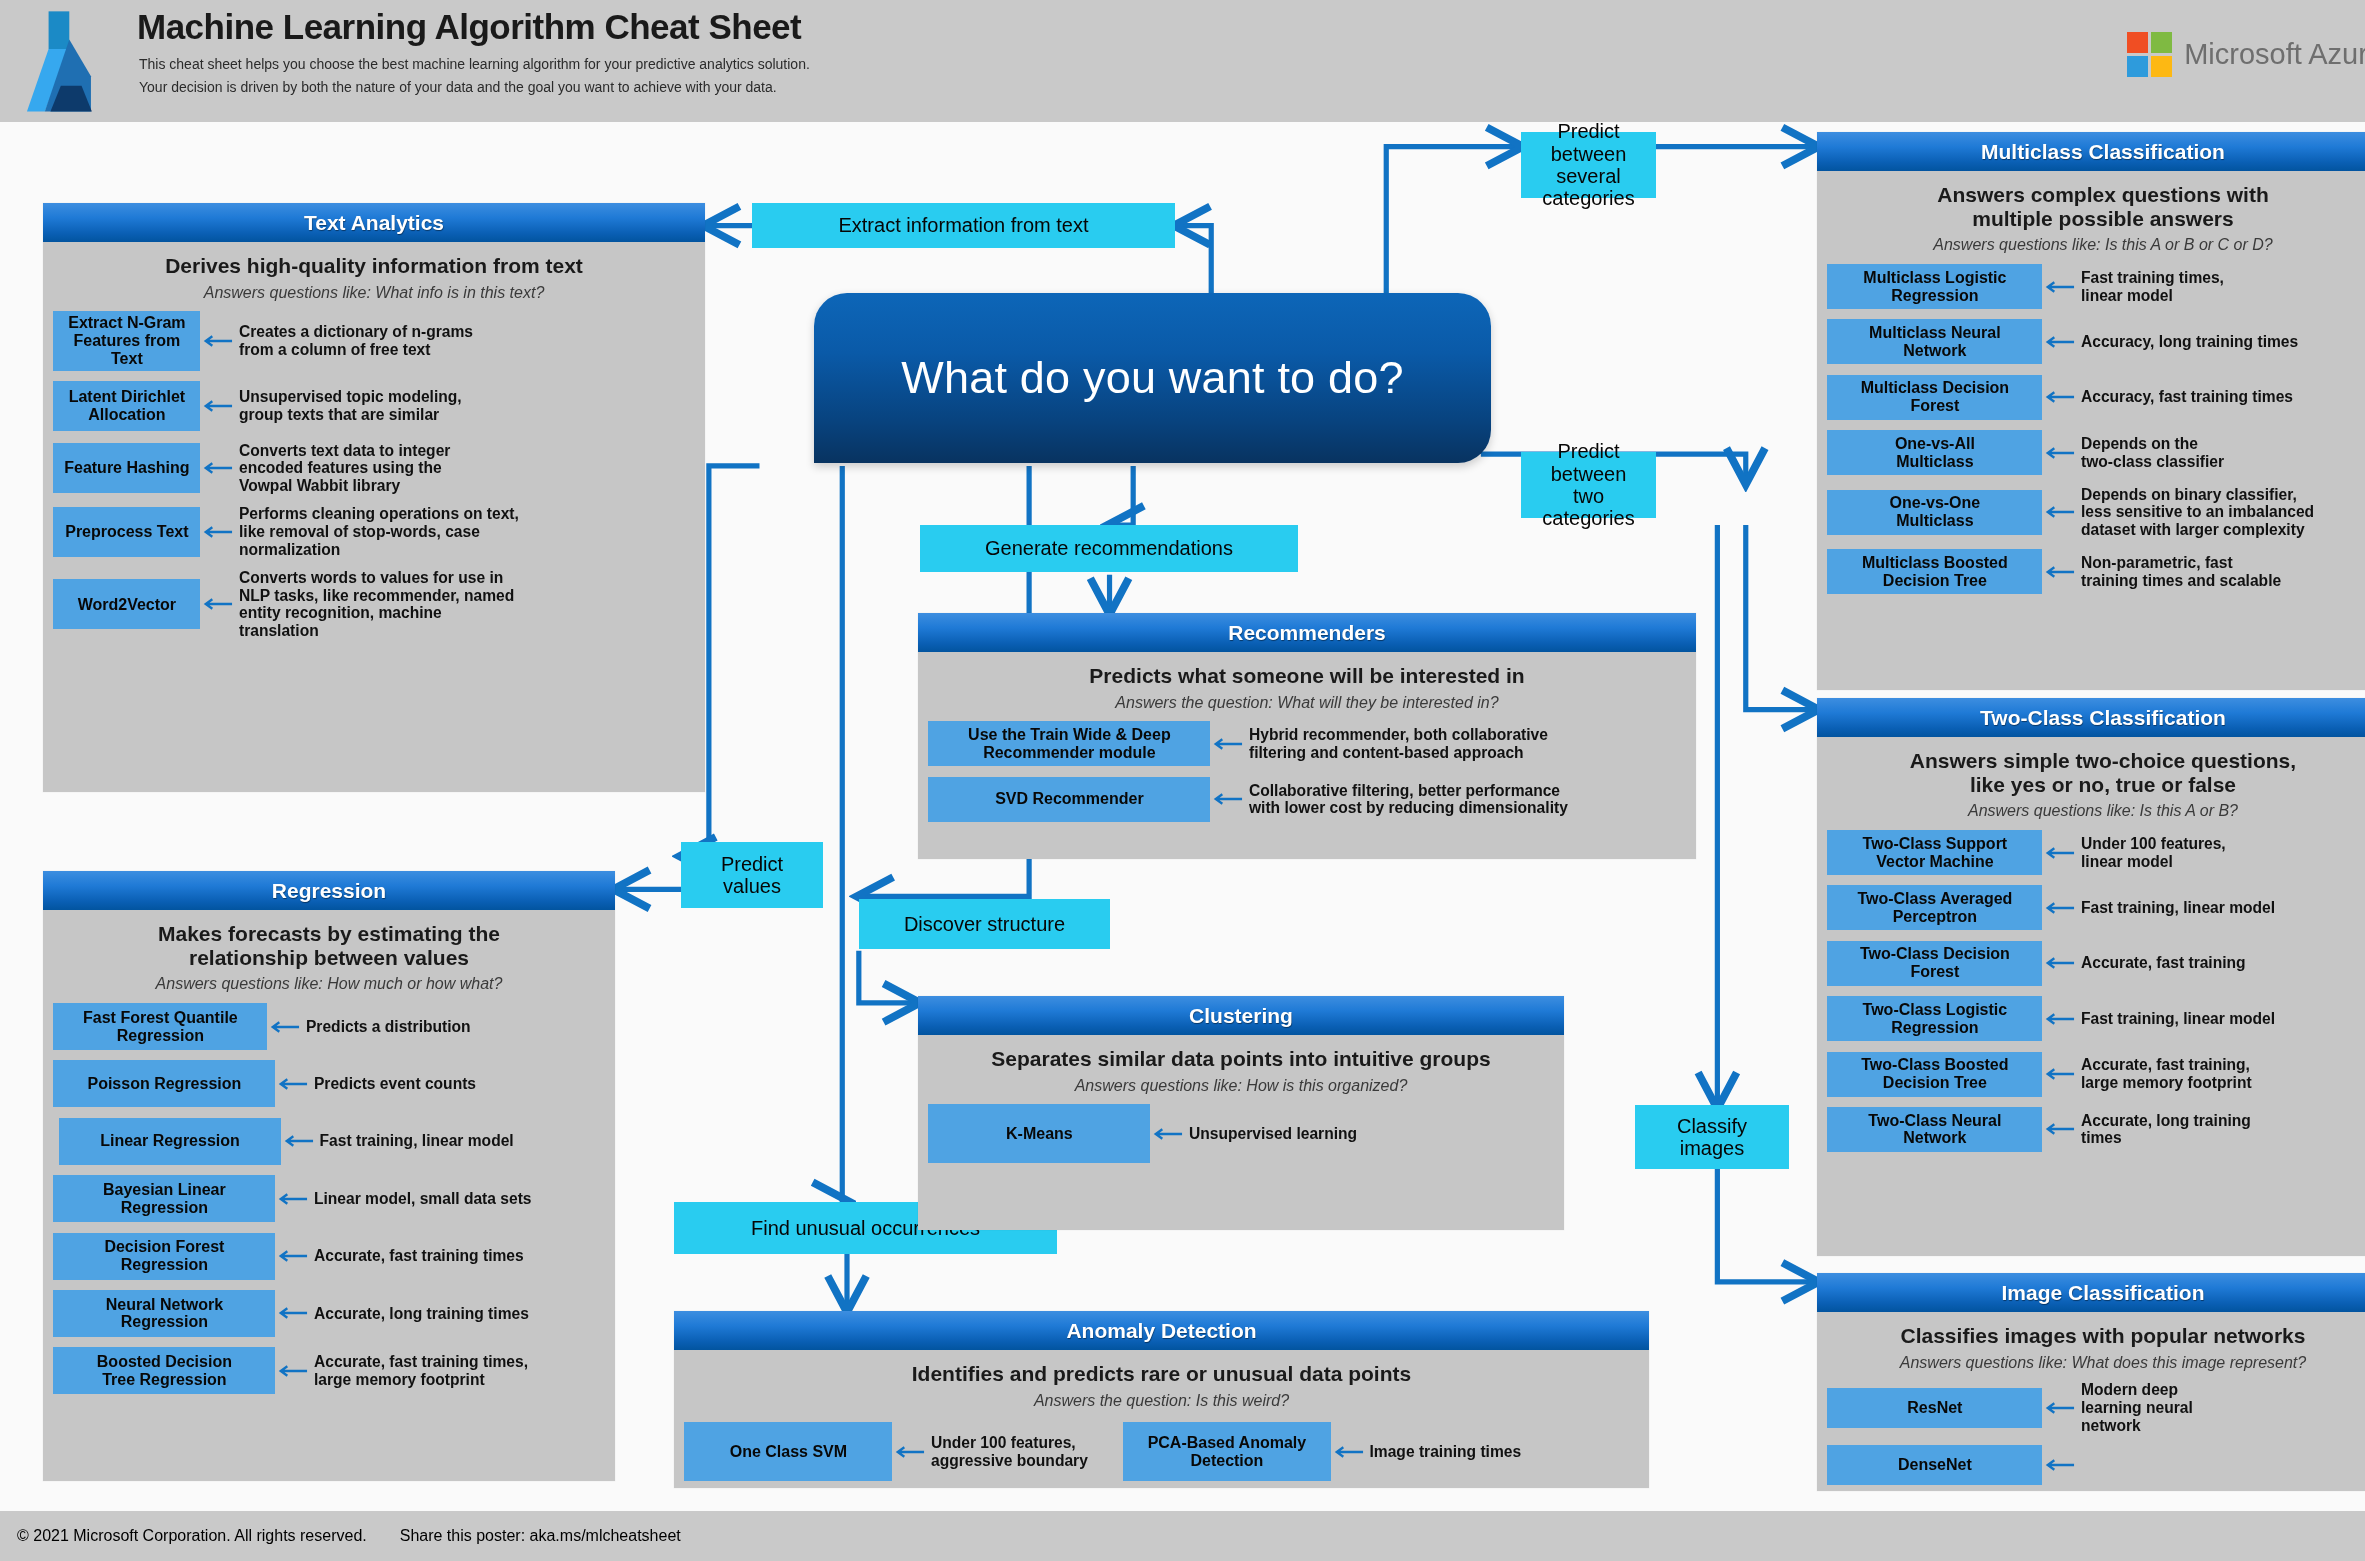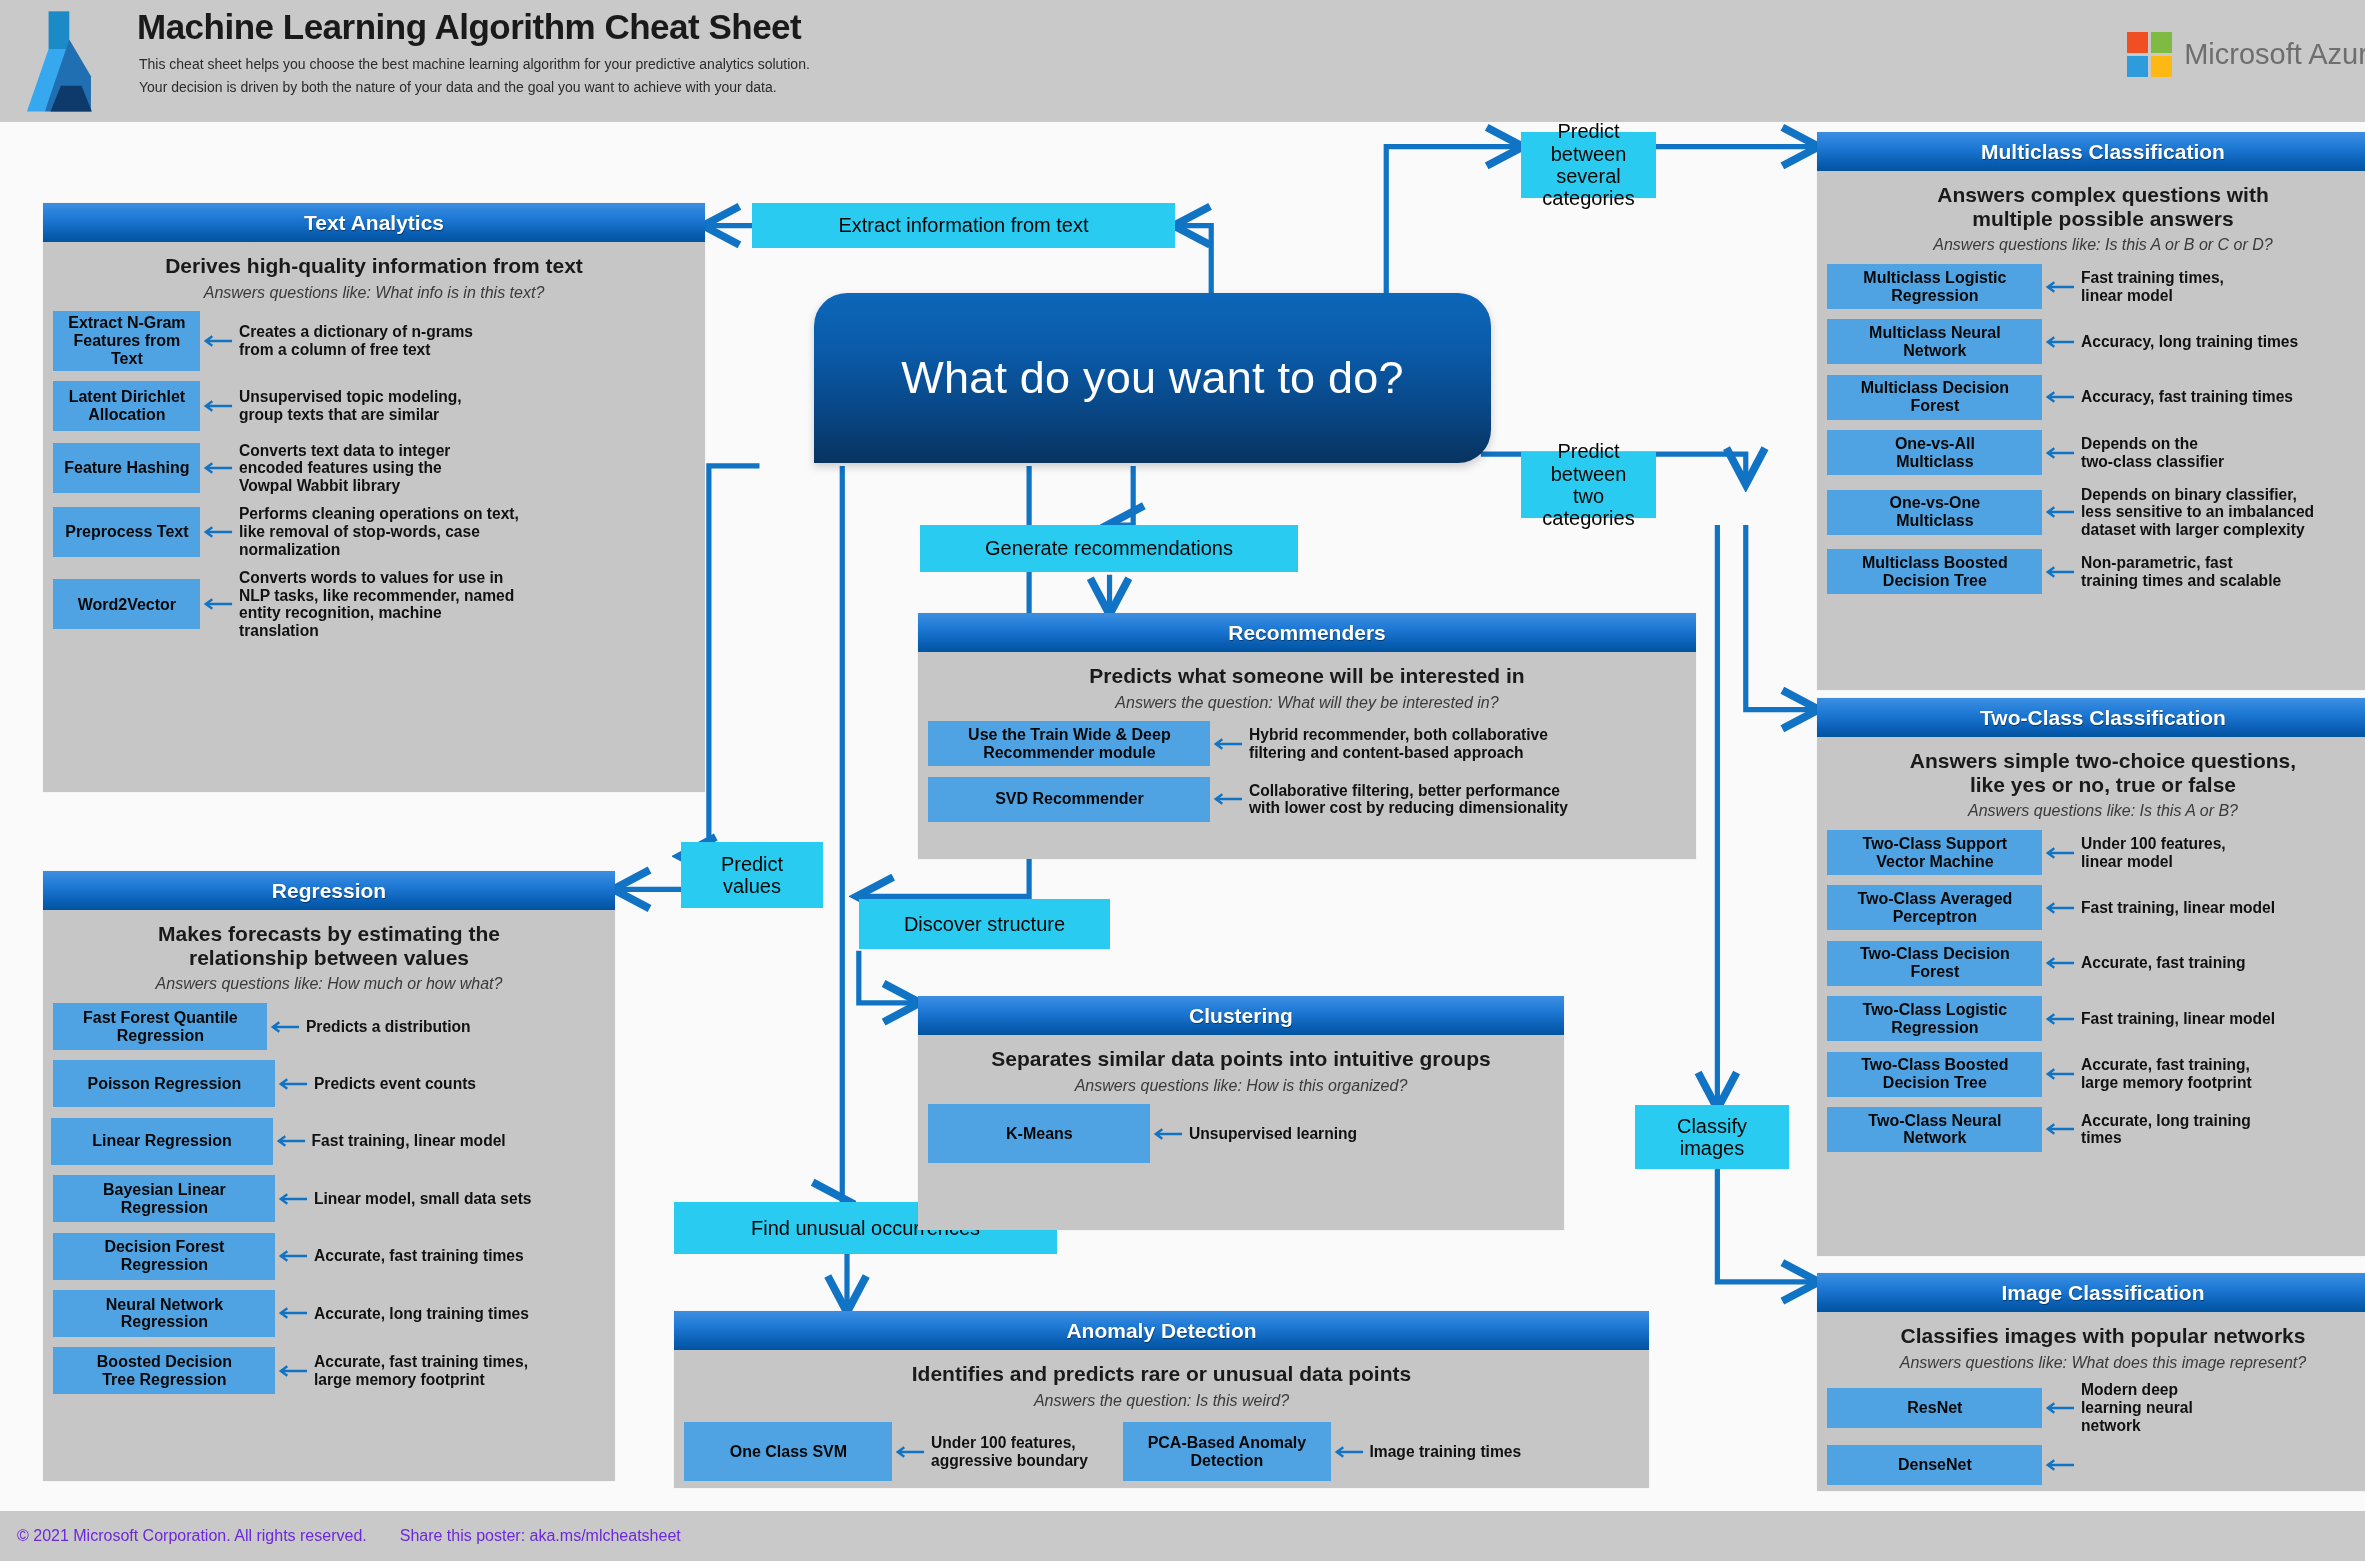--- a/index.html
+++ b/index.html
@@ -85,21 +85,21 @@
   }
 
   
   #wires{position:absolute;left:0;top:0;width:2413px;height:1561px;pointer-events:none;}
 
   
   .footer{
     position:absolute;left:0;bottom:0;width:2413px;height:50px;background:#c9c9c9;
     display:flex;align-items:center;
   }
-  .footer span{font-size:16px;color:#6d28d9;}
+  .footer span{font-size:16px;color:#000000;}
   .f-copy{margin-left:17px;}
   .f-share{margin-left:33px;}
 </style>
 </head>
 <body>
 
 <div id="sheet">
 
   <div class="header">
     <svg class="hdr-logo" viewBox="0 0 170 215">
@@ -265,21 +265,21 @@
           <div class="algo-row">
             <div class="algo-chip" style="width: 222px; min-height: 47px; margin-left: 10.4px;">Poisson Regression</div>
             <span class="algo-arrow">
               <svg width="31" height="16" viewBox="0 0 66 34">
                 <path d="M64,17 L10,17 M22,7 L8,17 L22,27" fill="none" stroke="#1173c4" stroke-width="5"></path>
               </svg>
             </span>
             <div class="algo-note">Predicts event counts</div>
           </div>
           <div class="algo-row">
-            <div class="algo-chip" style="width: 222px; min-height: 47px; margin-left: 8px;">Linear Regression</div>
+            <div class="algo-chip" style="width: 222px; min-height: 47px; margin-left: 16px;">Linear Regression</div>
             <span class="algo-arrow">
               <svg width="31" height="16" viewBox="0 0 66 34">
                 <path d="M64,17 L10,17 M22,7 L8,17 L22,27" fill="none" stroke="#1173c4" stroke-width="5"></path>
               </svg>
             </span>
             <div class="algo-note">Fast training, linear model</div>
           </div>
           <div class="algo-row">
             <div class="algo-chip" style="width: 222px; min-height: 47px; margin-left: 10.4px;">Bayesian Linear<br>Regression</div>
             <span class="algo-arrow">

